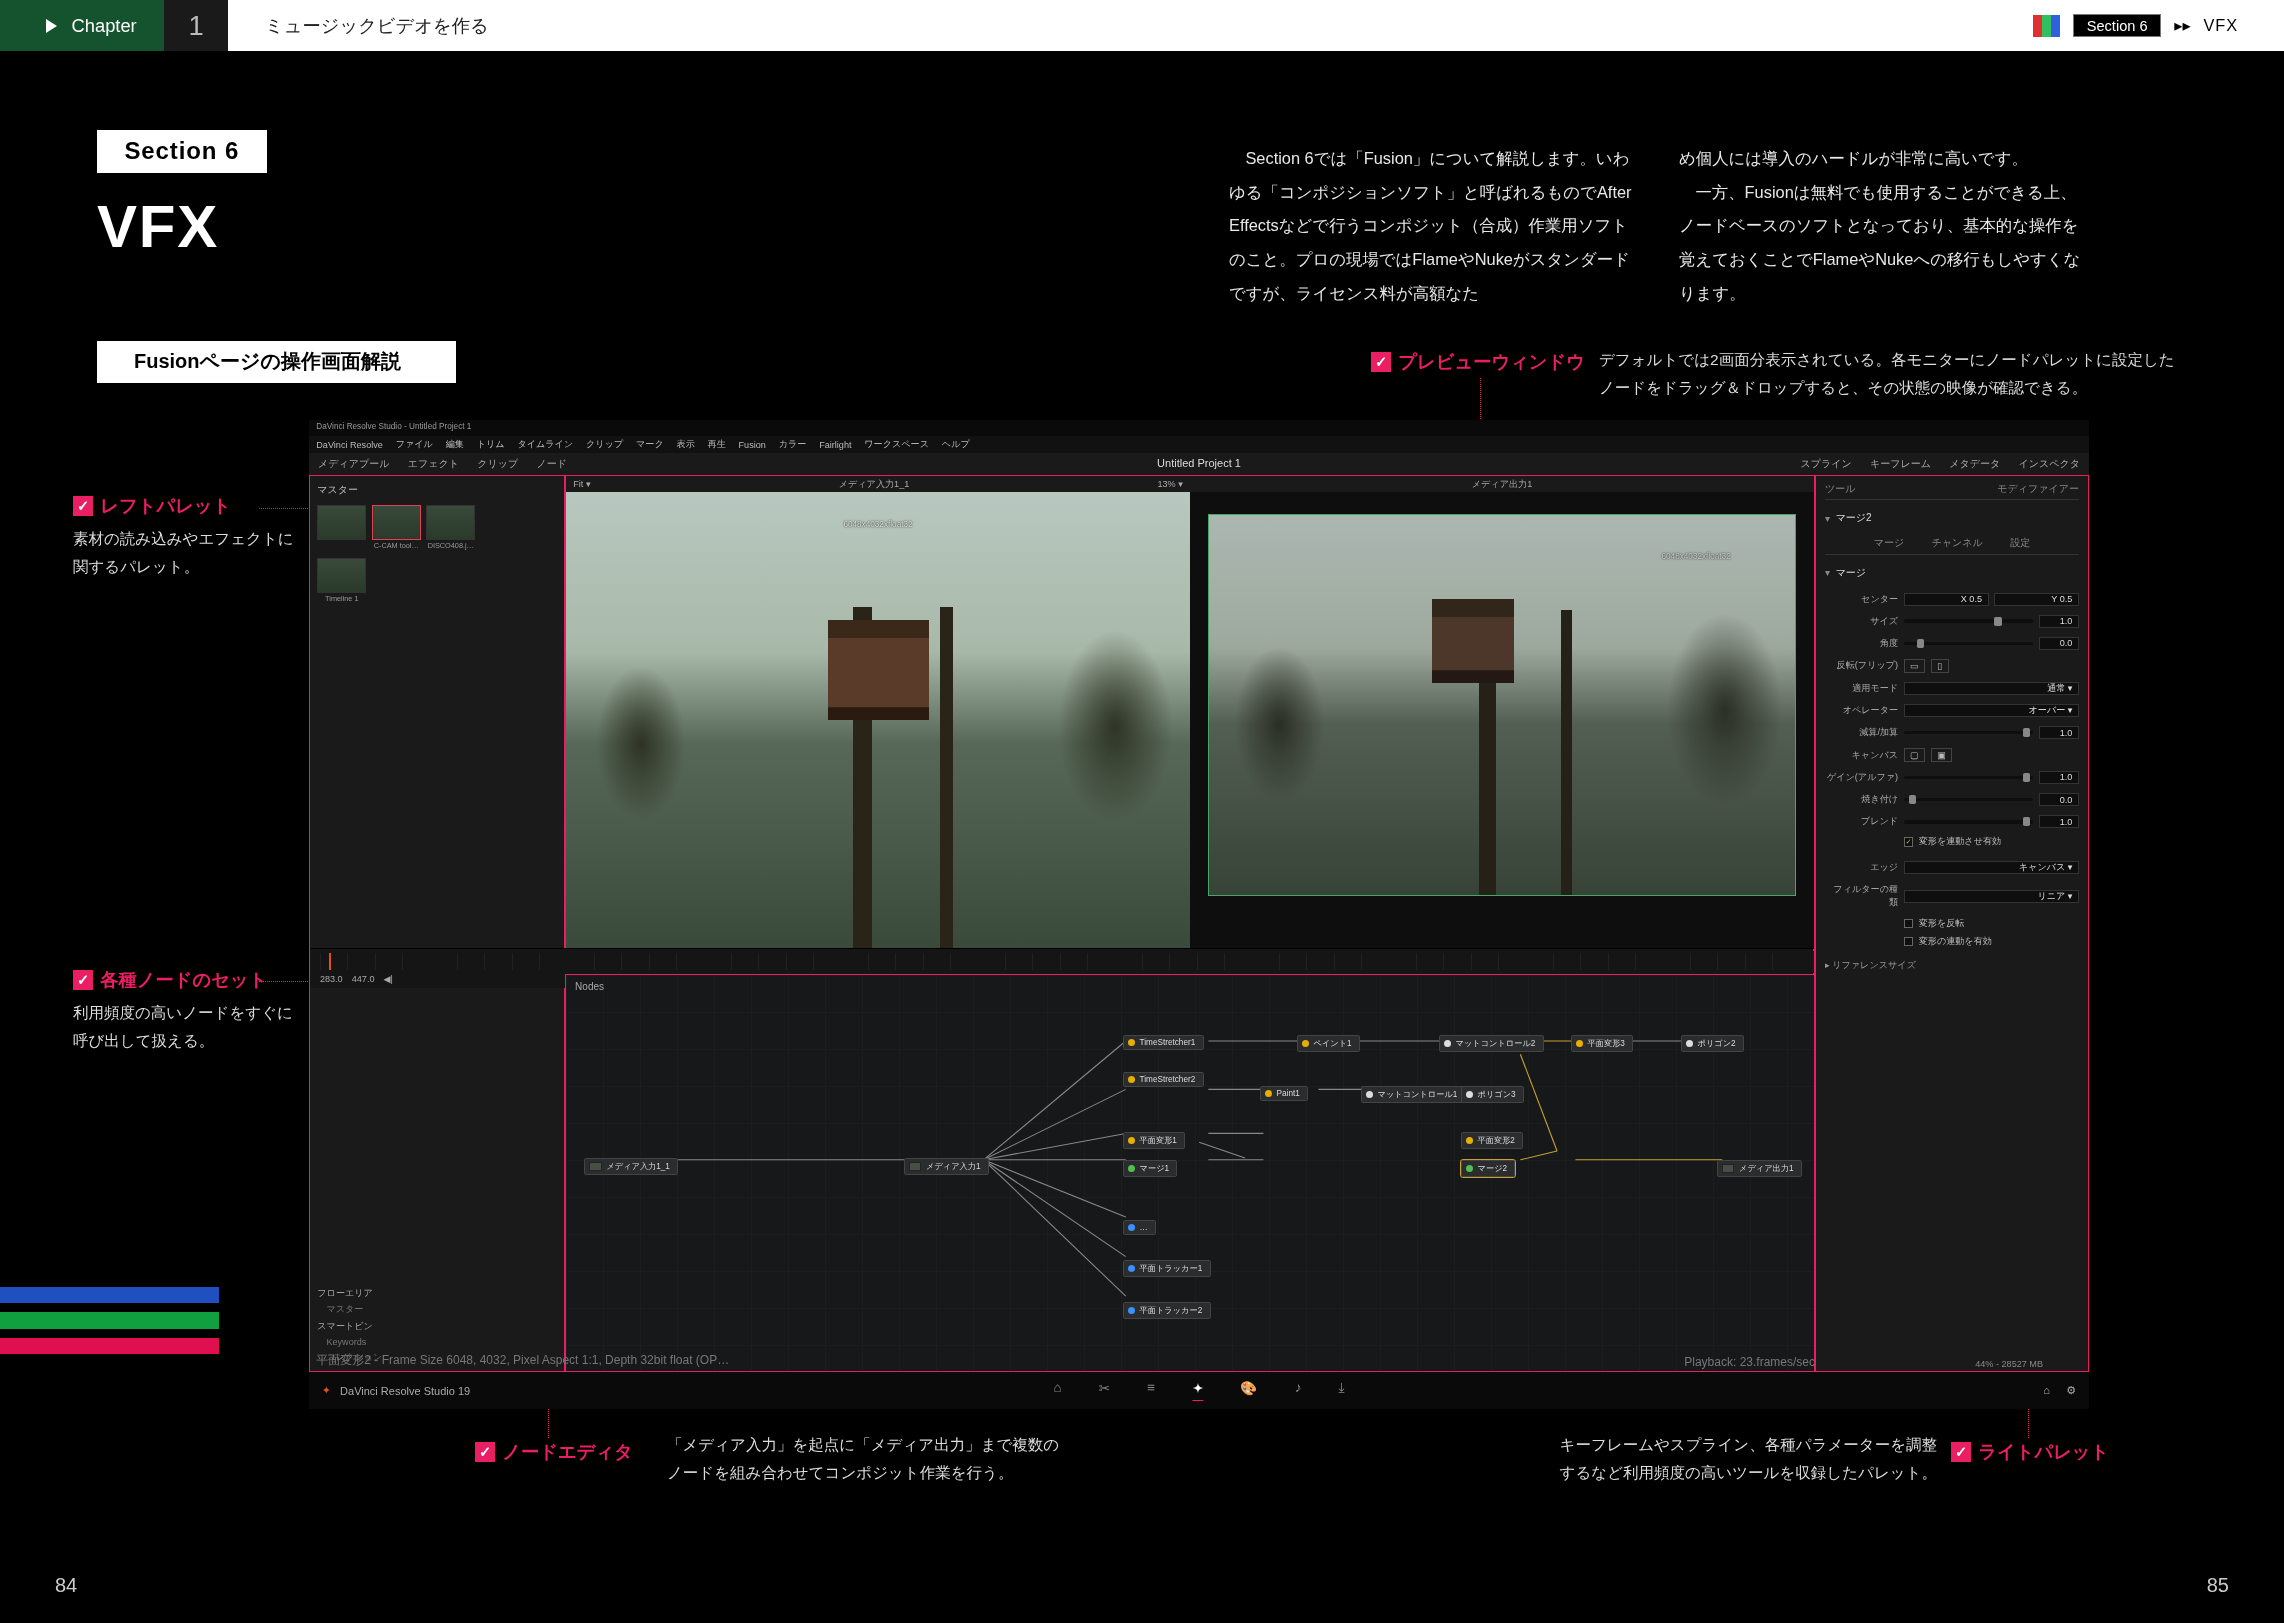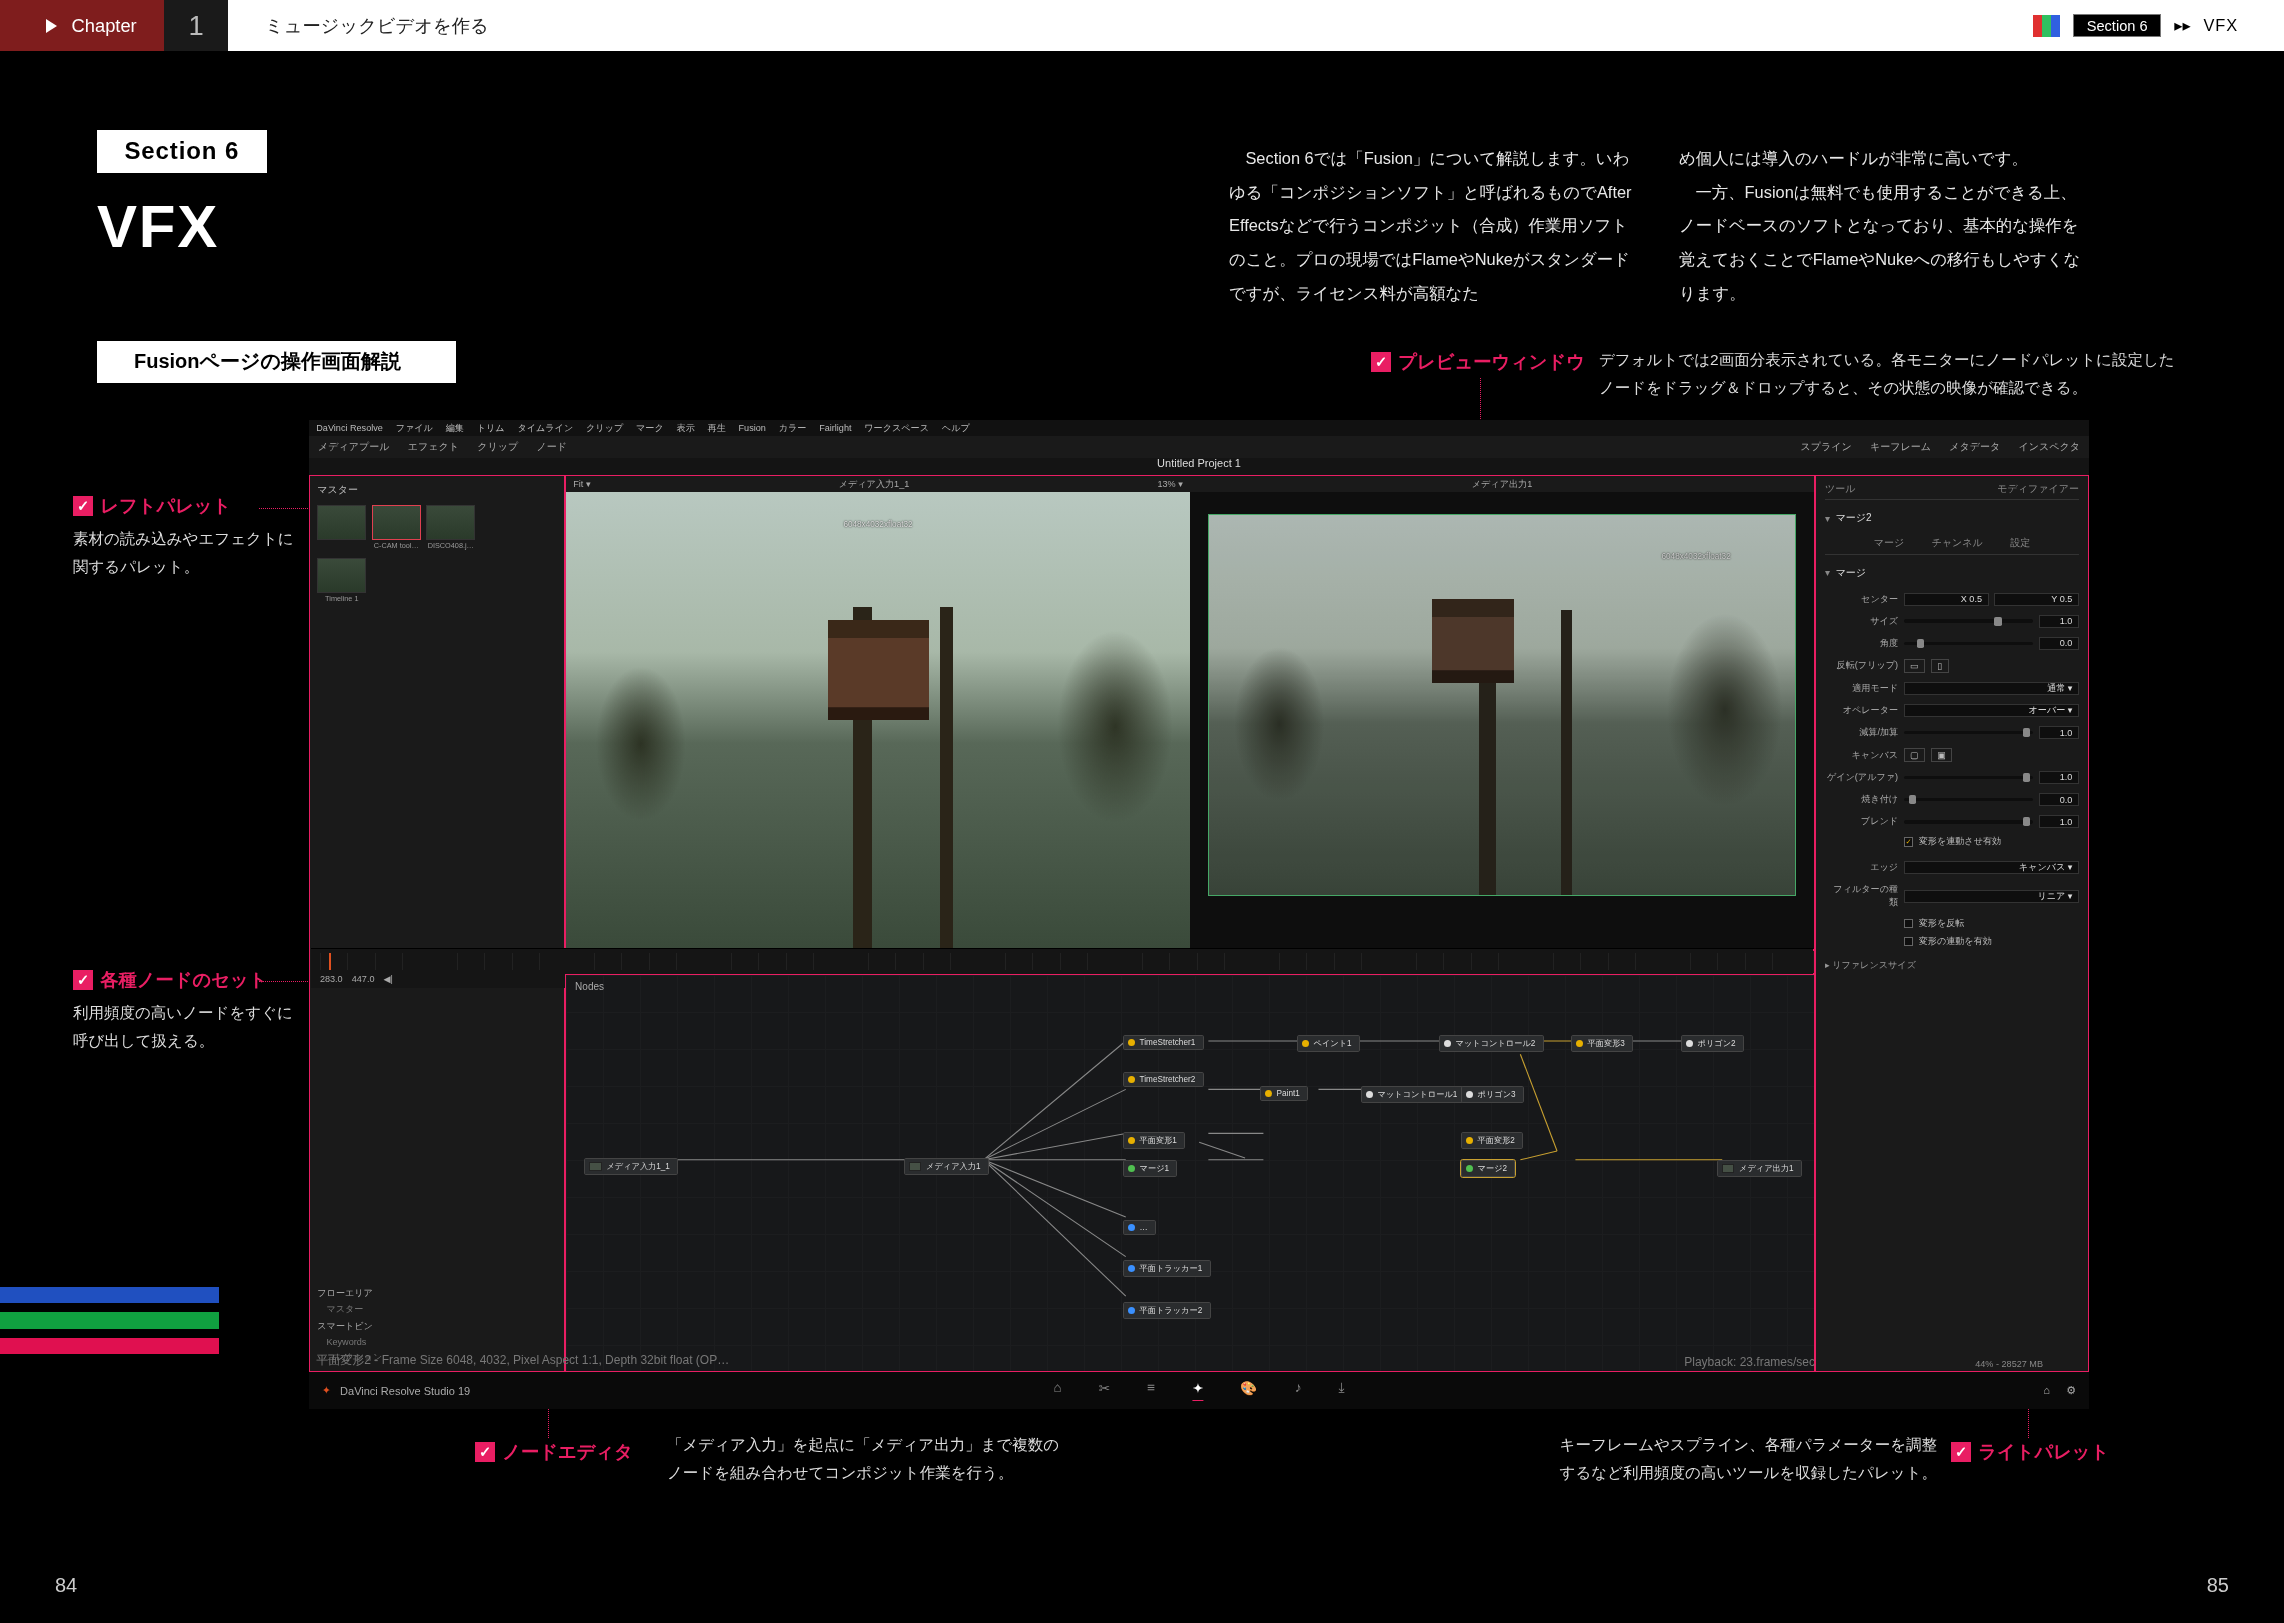--- a/index.html
+++ b/index.html
@@ -19,21 +19,21 @@
     position: absolute;
     top: 0; left: 0; right: 0;
     height: 51px;
     background: #fff;
     color: #000;
     display: flex;
     align-items: center;
   }
   .chapter-tab {
     height: 100%;
-    background: #7f1d1d;
+    background: #14532d;
     color: #fff;
     display: flex;
     align-items: center;
     padding: 0 27.4px 0 46px;
     gap: 14.6px;
     font-size: 18.3px;
   }
   .chapter-tab .tri { width: 0; height: 0; border-left: 11px solid #fff; border-top: 7.3px solid transparent; border-bottom: 7.3px solid transparent; }
   .chapter-num {
     width: 64px;
@@ -486,20 +486,21 @@
 <div class="color-bars">
   <div class="b1"></div>
     <div class="b2"></div>
     <div class="b3"></div>
 </div>
 
 <div class="page-num-left">84</div>
 <div class="page-num-right">85</div>
 
 <div class="shot">
+  <div class="titlebar">DaVinci Resolve Studio - Untitled Project 1</div>
   <div class="menubar">
     <span>DaVinci Resolve</span>
     <span>ファイル</span>
     <span>編集</span>
     <span>トリム</span>
     <span>タイムライン</span>
     <span>クリップ</span>
     <span>マーク</span>
     <span>表示</span>
     <span>再生</span>

